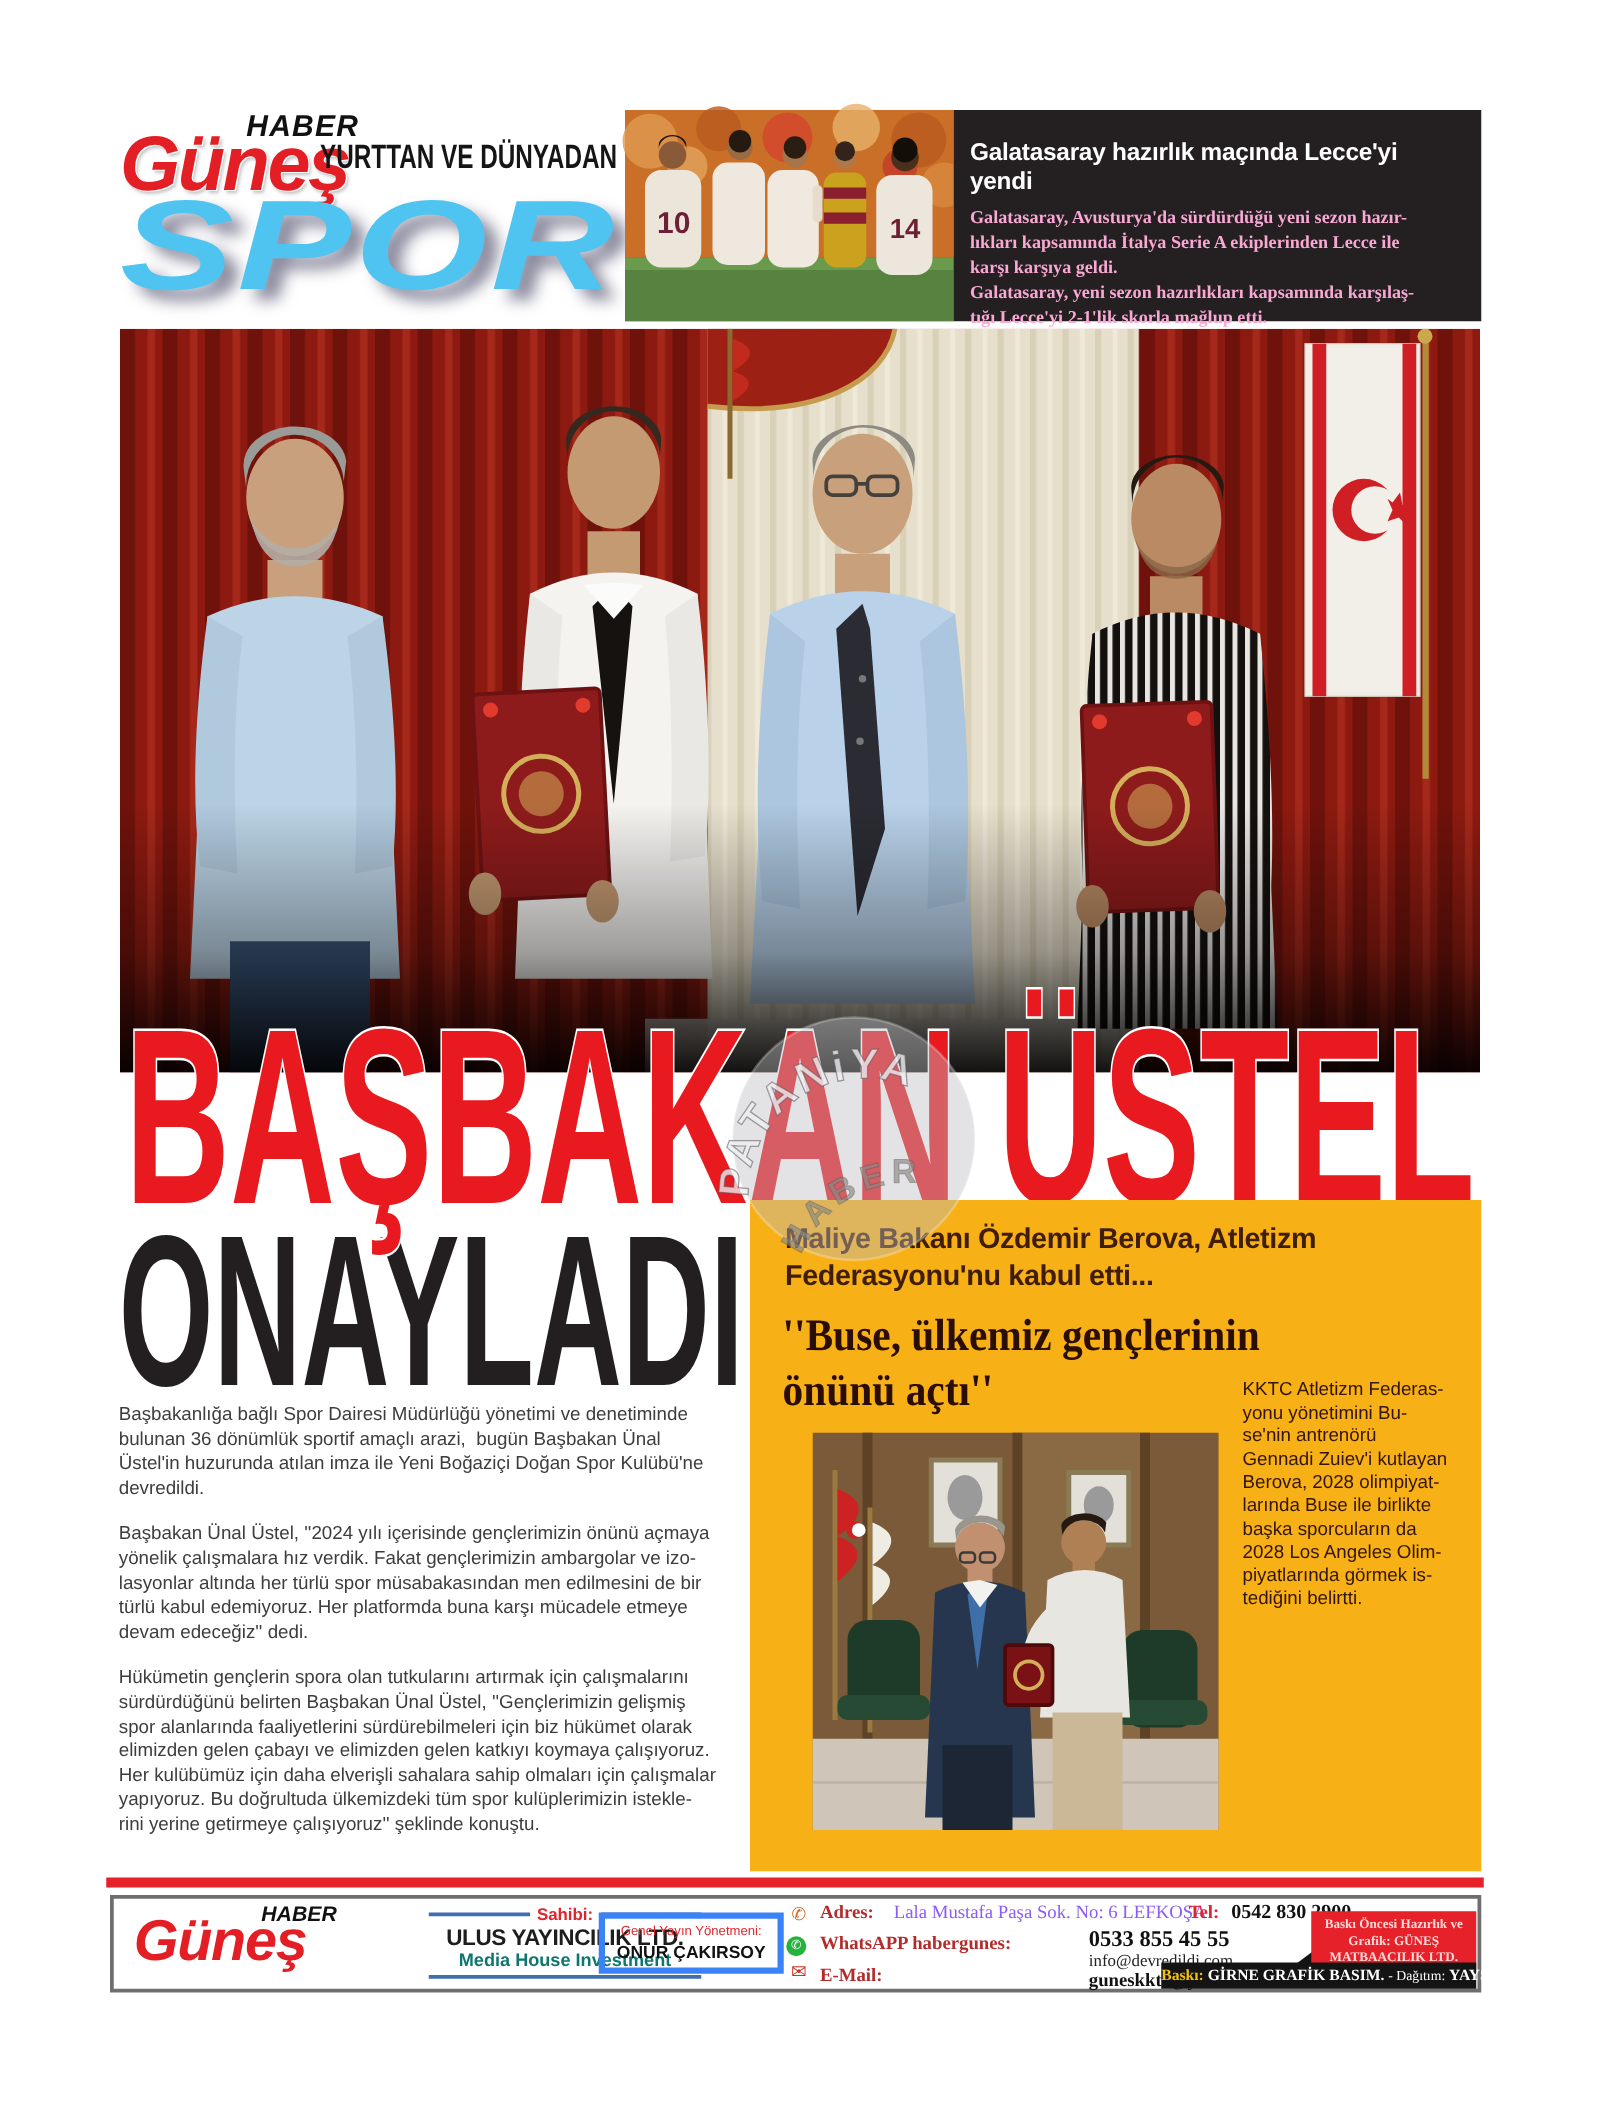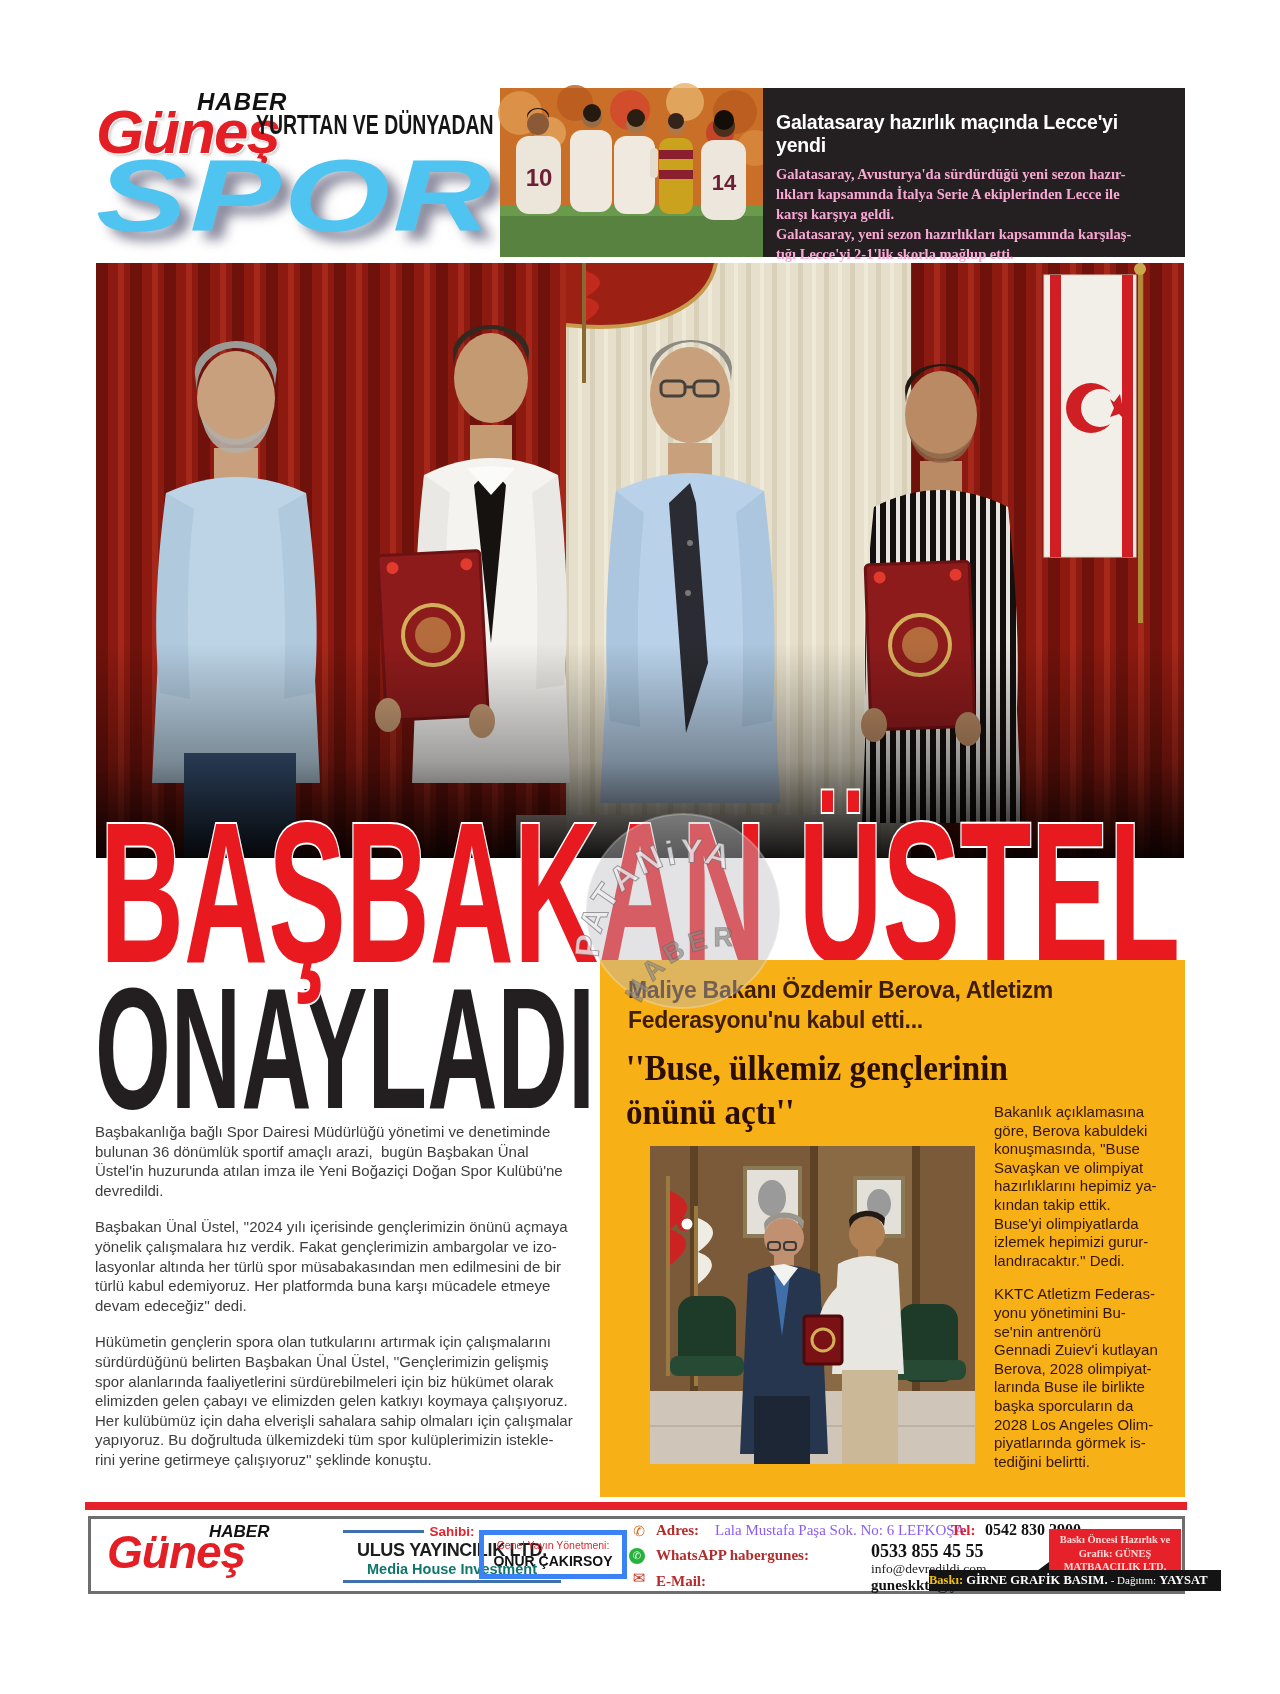--- a/index.html
+++ b/index.html
@@ -74,22 +74,22 @@
   .fb-tel-v{left:894px;top:2px;color:#111;font-weight:bold;font-size:16px;}
   .fb-wa-l{left:565px;top:28px;}
   .fb-wa-v{left:780px;top:22px;color:#111;font-weight:bold;font-size:18px;}
   .fb-info{left:780px;top:42px;color:#222;font-size:13.5px;}
   .fb-em-l{left:565px;top:54px;}
   .fb-em-v{left:780px;top:58px;color:#111;font-weight:bold;font-size:15px;}
   .fb-prepress{left:958px;top:10px;width:132px;height:47px;background:#e62129;color:#ffd9d9;
                font-family:"Liberation Serif",serif;font-weight:bold;font-size:10.5px;line-height:13.5px;
                text-align:center;white-space:pre;padding-top:4px;box-sizing:border-box;}
   .fb-wedge{left:938px;top:40px;width:0;height:0;border-left:24px solid transparent;border-bottom:18px solid #141414;}
-  .fb-printbar{left:838px;top:51px;width:292px;height:21px;background:#141414;color:#fff;
-               font-family:"Liberation Serif",serif;font-size:12.5px;line-height:21px;text-align:left;white-space:nowrap;}
+  .fb-printbar{left:838px;top:51px;width:252px;height:21px;background:#141414;color:#fff;
+               font-family:"Liberation Serif",serif;font-size:12.5px;line-height:21px;text-align:center;white-space:nowrap;}
   .fb-printbar .y{color:#f3c012;font-weight:bold;}
   .fb-printbar .b{font-weight:bold;}
   .fb-printbar .s{font-size:11px;}
 
   
   .wmark{left:583px;top:808px;pointer-events:none;}
 </style>
 </head>
 <body>
 
@@ -357,29 +357,20 @@
           <rect x="192" y="224" width="56" height="94" fill="#cbb896"></rect>
           <path d="M188,140 q-22,22 -20,48 l14,6 q6,-26 16,-38 Z" fill="#e8e6e0"></path>
         </g>
         <g>
           <rect x="154" y="170" width="38" height="48" rx="3" fill="#7a1215" stroke="#50090b" stroke-width="3"></rect>
           <circle cx="173" cy="194" r="11" fill="none" stroke="#d4af5a" stroke-width="3"></circle>
         </g>
       </svg>
     </div>
     <div class="abs side-col">
-      <p>Bakanlık açıklamasına
-göre, Berova kabuldeki
-konuşmasında, ''Buse
-Savaşkan ve olimpiyat
-hazırlıklarını hepimiz ya-
-kından takip ettik.
-Buse'yi olimpiyatlarda
-izlemek hepimizi gurur-
-landıracaktır.'' Dedi.</p>
       <p>KKTC Atletizm Federas-
 yonu yönetimini Bu-
 se'nin antrenörü
 Gennadi Zuiev'i kutlayan
 Berova, 2028 olimpiyat-
 larında Buse ile birlikte
 başka sporcuların da
 2028 Los Angeles Olim-
 piyatlarında görmek is-
 tediğini belirtti.</p>

